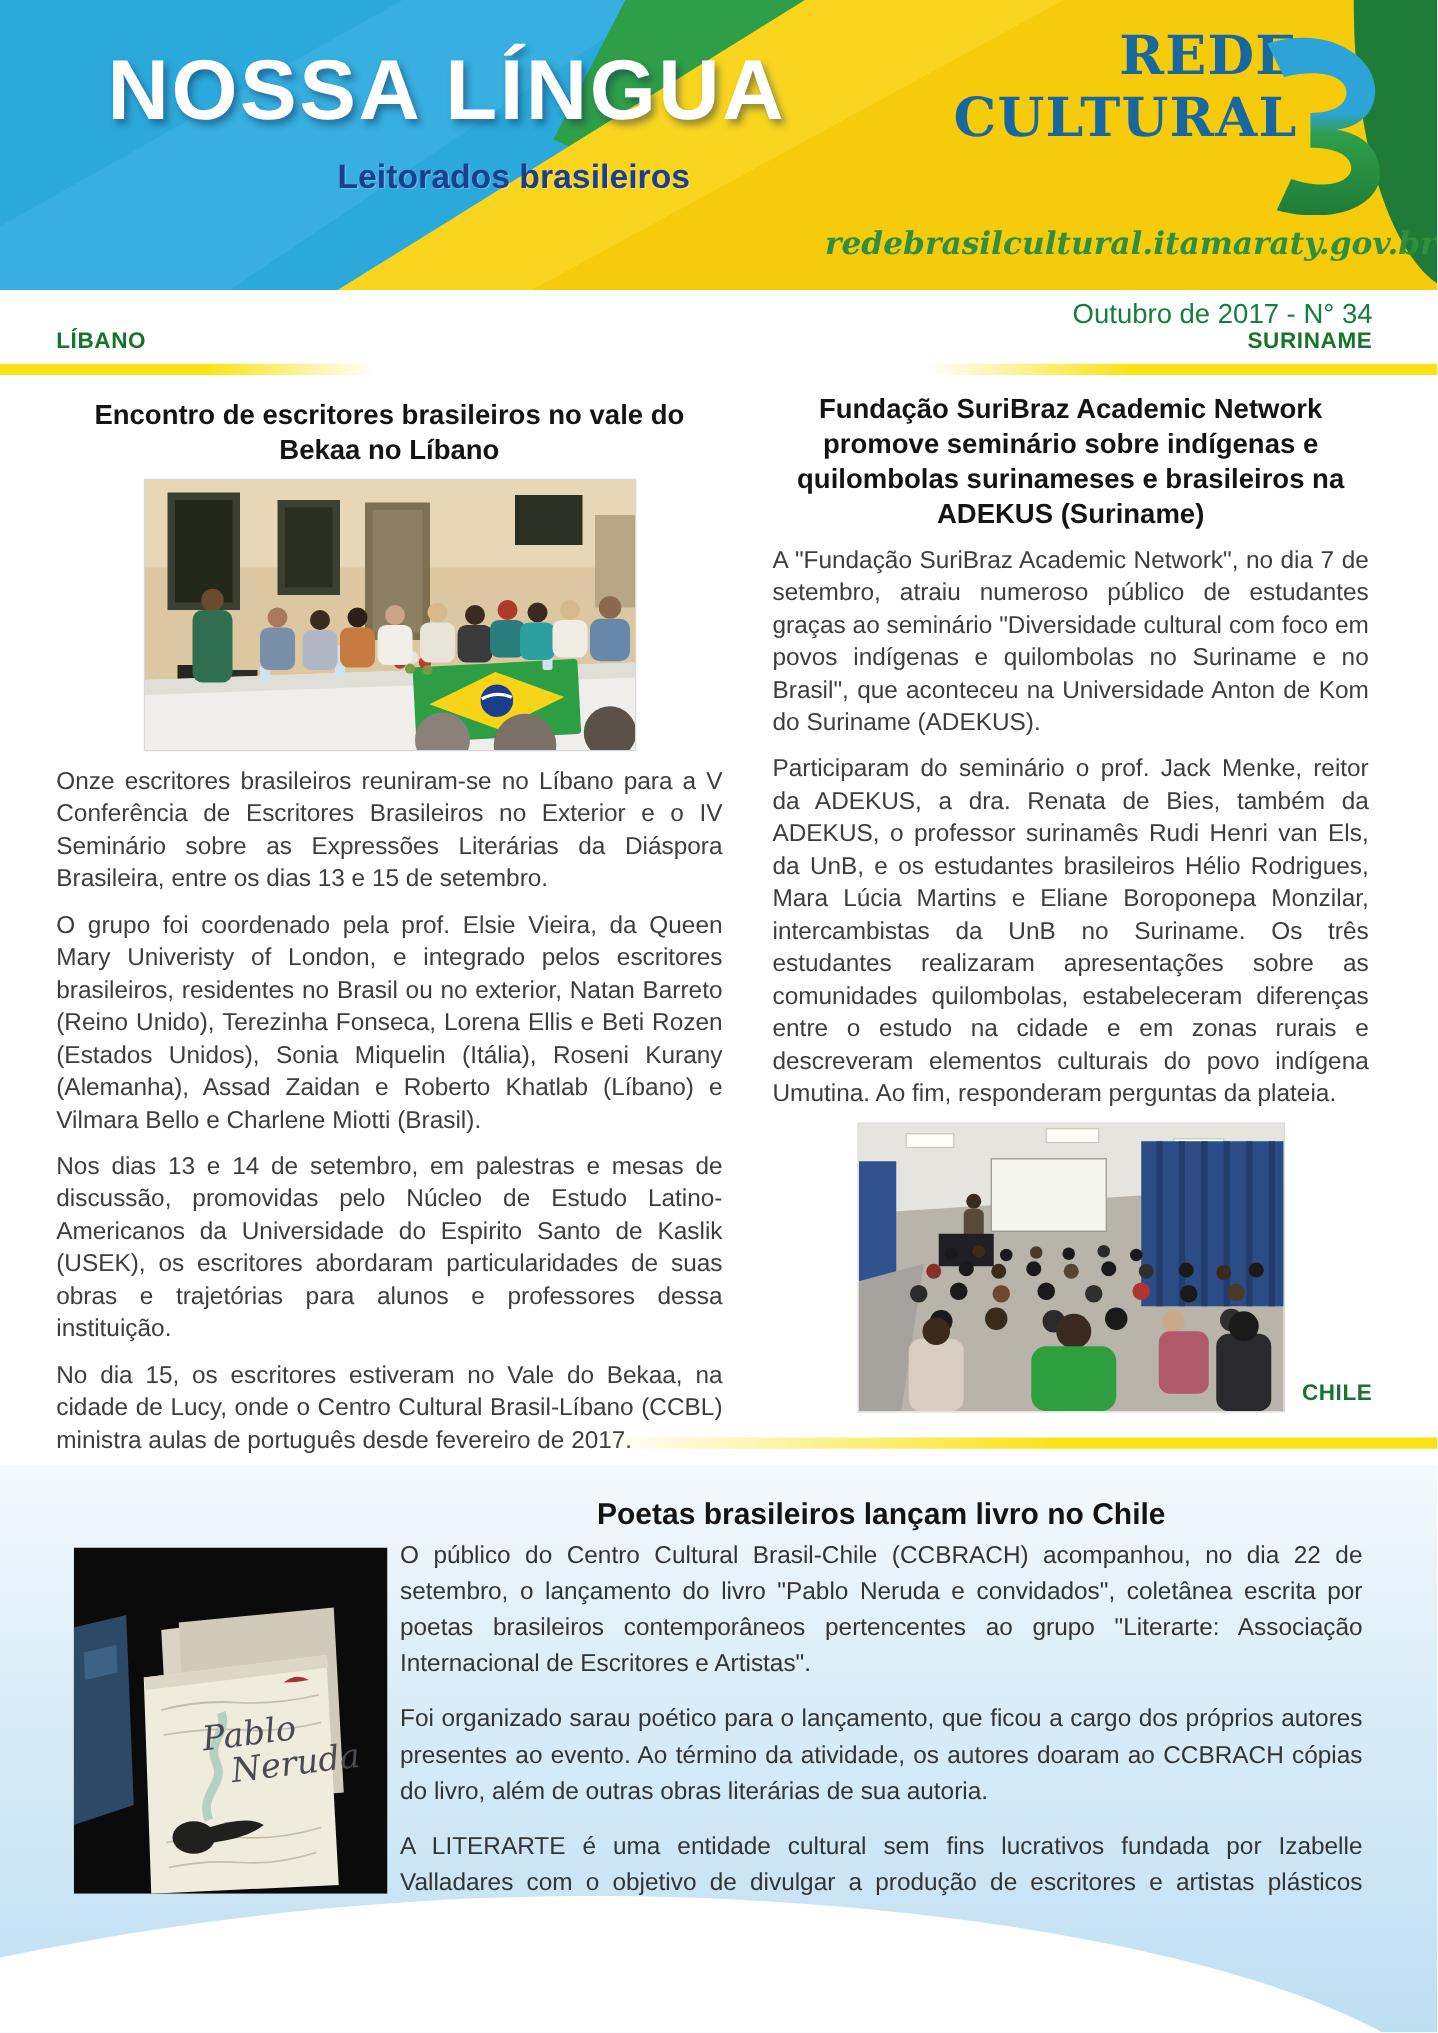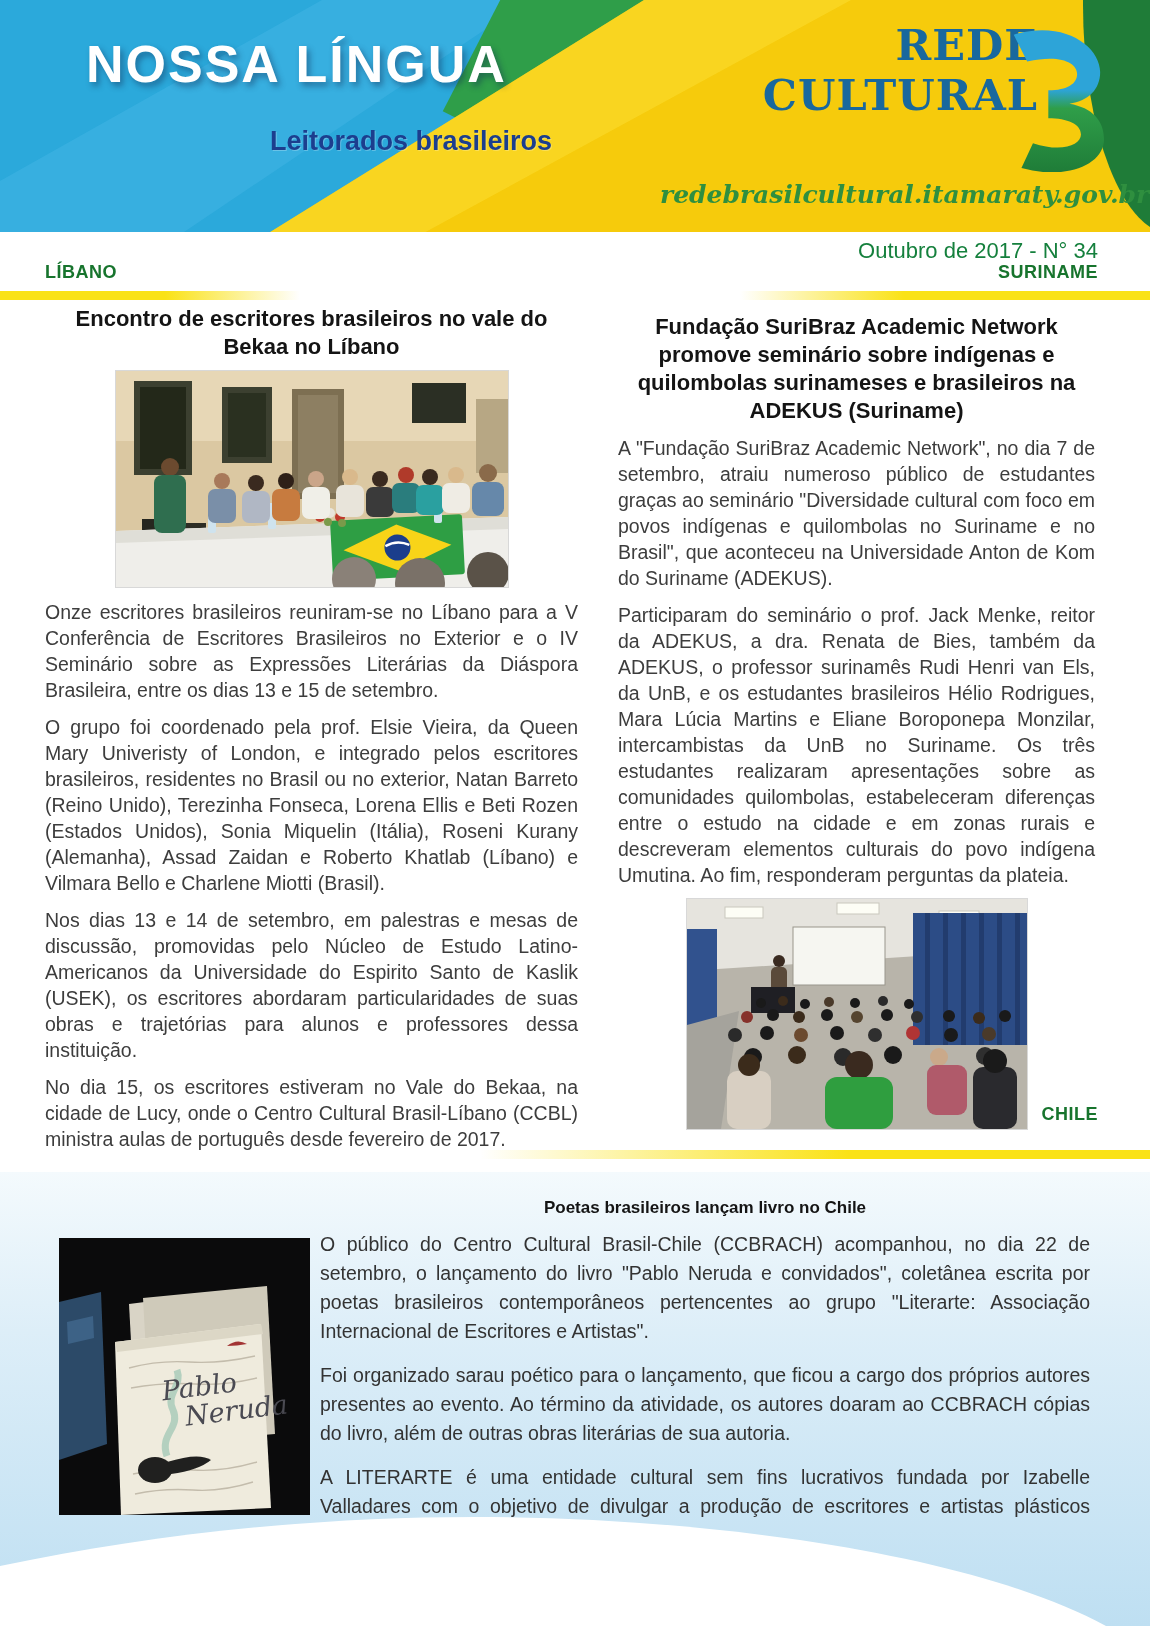--- a/index.html
+++ b/index.html
@@ -12,21 +12,21 @@
     background:#41b4e3;clip-path:polygon(28% 0,46% 0,16% 100%,0 100%,0 78%);opacity:.55;}
   .hdr-green{position:absolute;top:0;left:0;width:100%;height:100%;
     background:#2F9E49;clip-path:polygon(43.5% 0,57.5% 0,49% 74%,38.5% 48%);}
   .hdr-yellow{position:absolute;top:0;left:0;width:100%;height:100%;
     background:#F6CB0C;clip-path:polygon(56% 0,100% 0,100% 100%,23.5% 100%);}
   .hdr-yellow-light{position:absolute;top:0;left:0;width:100%;height:100%;
     background:#fbdc2e;clip-path:polygon(56% 0,74% 0,37% 100%,23.5% 100%);opacity:.6;}
   .hdr-darkgreen-corner{position:absolute;top:0;left:0;width:100%;height:100%;
     background:#1F7C38;clip-path:ellipse(90px 230px at 102% 2%);}
   .masthead-title{position:absolute;left:86px;top:38px;width:740px;
-    font-size:52px;font-weight:bold;letter-spacing:2px;color:#fff;line-height:1;
+    font-size:68px;font-weight:bold;letter-spacing:2px;color:#fff;line-height:1;
     text-shadow:3px 4px 6px rgba(15,40,80,.45);}
   .masthead-subtitle{position:absolute;left:96px;top:124px;width:630px;text-align:center;
     color:#1C3E8E;font-weight:bold;font-size:27px;line-height:1.3;
     text-shadow:1px 1px 0 rgba(255,255,255,.25);}
   .logo-text{position:absolute;left:726px;top:20px;width:312px;text-align:right;
     font-family:"DejaVu Serif",serif;font-weight:bold;font-size:43px;line-height:50px;
     color:#19689D;letter-spacing:1px;}
   .logo-b{position:absolute;left:1008px;top:26px;width:96px;height:146px;}
   .logo-url{position:absolute;left:660px;top:180px;width:440px;text-align:left;
     font-family:"DejaVu Serif",serif;font-style:italic;font-weight:bold;
@@ -40,32 +40,32 @@
   .rule{position:absolute;height:9px;top:291px;}
   .rule-left{left:0;width:300px;background:linear-gradient(to right,#FAE216 55%,rgba(250,226,22,0));}
   .rule-right{left:740px;width:410px;background:linear-gradient(to left,#FAE216 60%,rgba(250,226,22,0));}
 
   
   .col{position:absolute;}
   .col-left{left:45px;top:305px;width:533px;}
   .col-right{left:618px;top:313px;width:477px;}
   .article-heading{font-size:22px;font-weight:bold;color:#141414;text-align:center;
     line-height:28px;margin:0 0 10px 0;}
-  .col-left .article-heading{margin-top:0;}
+  .col-left .article-heading{margin-top:13px;}
   .body-text p{font-size:19.5px;line-height:26px;color:#3d3d3d;text-align:justify;margin:0 0 11px 0;}
   .photo{display:block;margin:0 auto 12px auto;}
   .photo-frame{outline:1px solid #d8d8d8;}
 
   
   .label-chile{right:52px;top:1104px;}
   .rule-chile{top:1150px;left:480px;width:670px;background:linear-gradient(to right,rgba(250,226,22,0),#FAE216 55%);}
   .chile-band{position:absolute;left:0;top:1172px;width:1150px;height:454px;
     background:linear-gradient(to bottom,#f4fafd 0%,#ddeef8 35%,#BEDFF2 100%);}
   .chile-heading{position:absolute;left:320px;top:26px;width:770px;text-align:center;
-    font-size:17px;font-weight:bold;color:#141414;margin:0;}
+    font-size:24px;font-weight:bold;color:#141414;margin:0;}
   .chile-photo{position:absolute;left:59px;top:66px;}
   .chile-text{position:absolute;left:320px;top:58px;width:770px;}
   .chile-text p{font-size:19.5px;line-height:29px;color:#333;text-align:justify;margin:0 0 15px 0;}
   .wave{position:absolute;left:0;bottom:0;width:1150px;height:132px;}
 </style>
 </head>
 <body>
 
 <div class="page">
 

